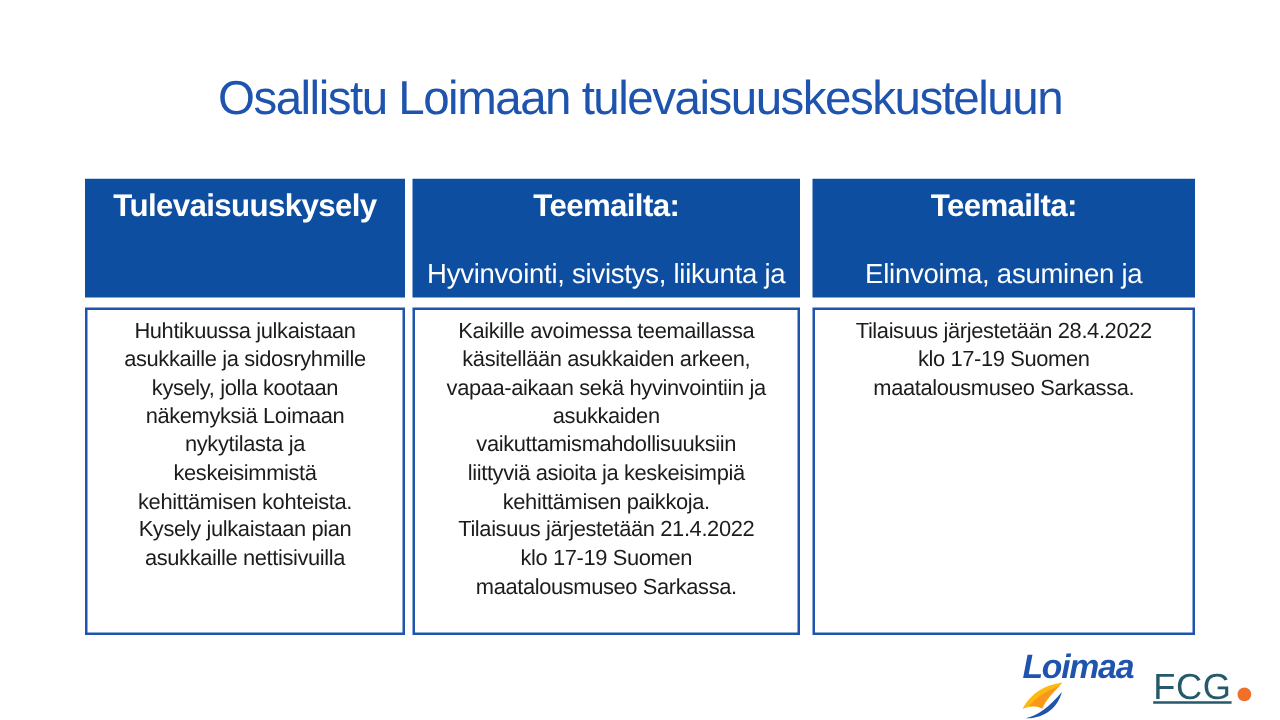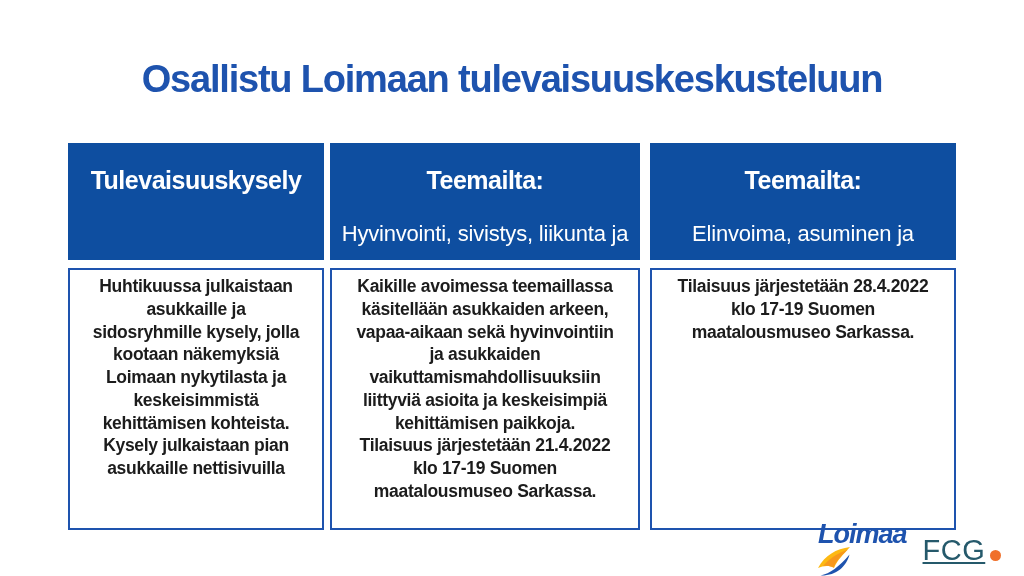--- a/index.html
+++ b/index.html
@@ -11,35 +11,35 @@
     overflow: hidden;
     font-family: "Liberation Sans", sans-serif;
   }
   .title {
     position: absolute;
     top: 58px;
     left: 0;
     width: 1024px;
     text-align: center;
     font-size: 38px;
-    font-weight: bold;
+    font-weight: normal;
     letter-spacing: -1.2px;
     color: var(--title-text, #1E53AE);
   }
   .col { position: absolute; top: 143px; }
   .col-1 { left: 68px;  width: 256px; }
   .col-2 { left: 330px; width: 310px; }
   .col-3 { left: 650px; width: 306px; }
   .header-box {
-    height: 117px;
+    height: 95px;
     box-sizing: border-box;
     background: var(--header-bg, #0E4EA0);
     color: #ffffff;
     text-align: center;
-    padding-top: 22px;
+    padding-top: 7px;
     overflow: hidden;
   }
   .header-title {
     font-size: 25px;
     font-weight: bold;
     letter-spacing: -0.5px;
     line-height: 1.2;
   }
   .header-sub {
     font-size: 22px;
@@ -49,21 +49,21 @@
     letter-spacing: -0.2px;
   }
   .content-box {
     margin-top: 8px;
     height: 262px;
     box-sizing: border-box;
     border: 2px solid var(--box-border, #1E53AE);
     padding: 5px 22px;
     text-align: center;
     color: var(--body-text, #1C1C1C);
-    font-weight: bold;
+    font-weight: normal;
     font-size: 17.5px;
     line-height: 1.3;
     letter-spacing: -0.3px;
     overflow: hidden;
   }
   .content-box p { margin: 0; }
   .gap-a { margin-top: 40px; }
   .gap-b { margin-top: 32px; }
   .gap-c { margin-top: 50px; }
 

